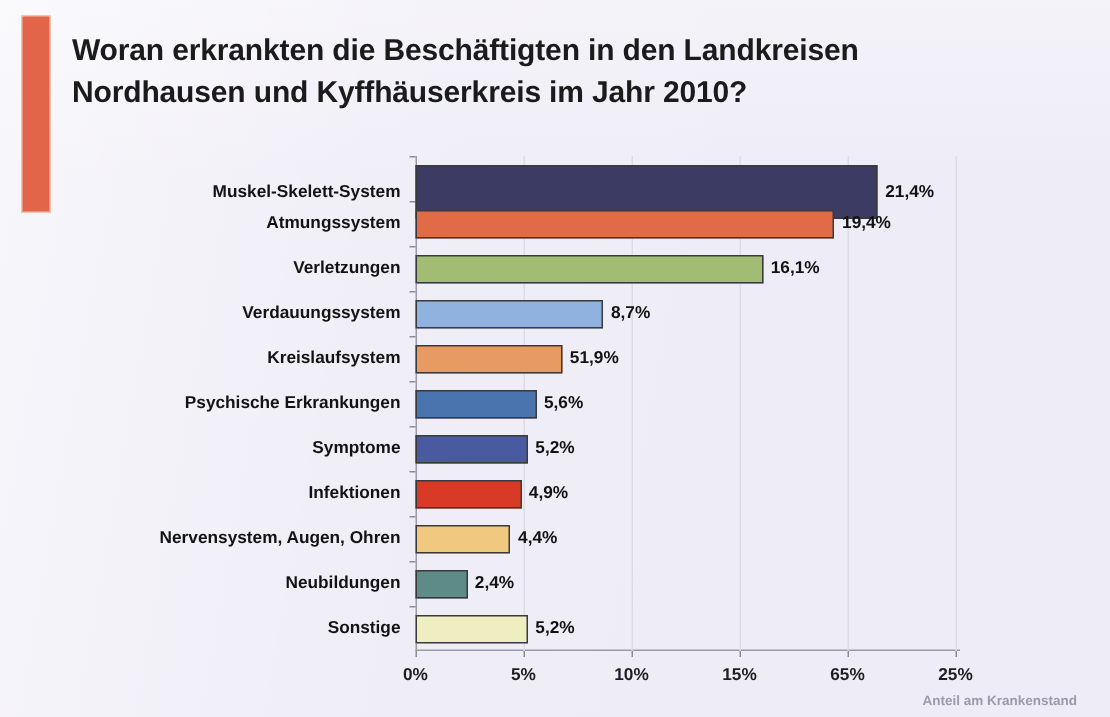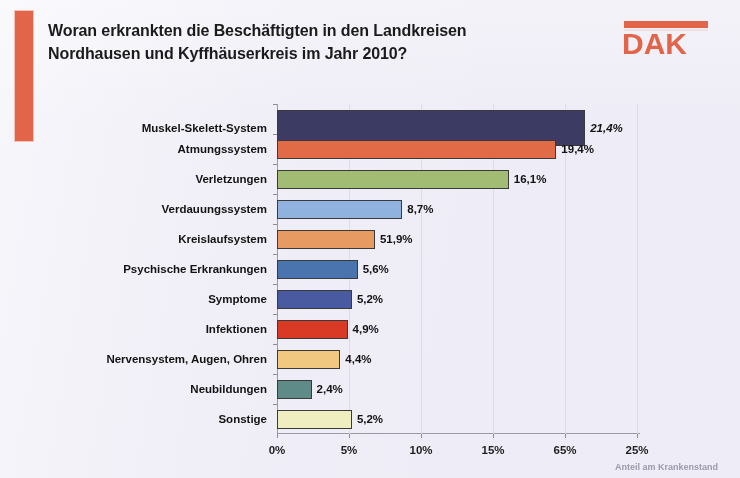--- a/index.html
+++ b/index.html
@@ -42,21 +42,21 @@
     height: 130px;
     background: #e2654a;
     border: 1px solid #f0c4b6;
   }
 
   #title {
     position: absolute;
     left: 48px;
     top: 20px;
     width: 580px;
-    font-size: 16px;
+    font-size: 20px;
     font-weight: bold;
     color: #1b1b1b;
     line-height: 1.42;
     letter-spacing: -0.1px;
   }
   #title .line { display: block; white-space: nowrap; }
 
   
   #logo {
     position: absolute;
@@ -189,29 +189,20 @@
 
   <div id="paper-tint"></div>
 
   <div id="accent-bar"></div>
 
   <div id="title">
     <span class="line">Woran erkrankten die Beschäftigten in den Landkreisen</span>
     <span class="line">Nordhausen und Kyffhäuserkreis im Jahr 2010?</span>
   </div>
 
-  <div id="logo">
-    <svg viewBox="0 0 92 42" width="92" height="42">
-      <rect x="2" y="3" width="84" height="7" fill="#e2654a"></rect>
-      <g fill="#e2654a" font-family="Liberation Sans, sans-serif" font-size="30" font-weight="bold">
-        <text x="0" y="36">DAK</text>
-      </g>
-      <rect x="2" y="11.5" width="84" height="1.2" fill="#f3d6cb"></rect>
-    </svg>
-  </div>
 
   <div id="chart">
     <div class="plot-frame" id="plot">
       <div class="yaxis-line"></div>
       <div class="axis-line"></div>
       <div id="gridlines">
           <div class="gridline" style="left: 72px;"></div>
           <div class="gridline" style="left: 144px;"></div>
           <div class="gridline" style="left: 216px;"></div>
           <div class="gridline" style="left: 288px;"></div>
@@ -241,21 +232,21 @@
           <div class="ytick" style="top: 180px;"></div>
           <div class="ytick" style="top: 210px;"></div>
           <div class="ytick" style="top: 240px;"></div>
           <div class="ytick" style="top: 270px;"></div>
           <div class="ytick" style="top: 300px;"></div>
         </div>
       <div id="rows">
           <div class="row" style="top: 5.5px; height: 36px;">
             <div class="cat-label">Muskel-Skelett-System</div>
             <div class="bar" style="width: 308.16px; background: rgb(59, 59, 99);"></div>
-            <div class="bar-value" style="left: 308.16px; font-style: italic;">21,4%</div>
+            <div class="bar-value" style="left: 308.16px;">21,4%</div>
           </div>
           <div class="row" style="top: 35.5px; height: 19px;">
             <div class="cat-label">Atmungssystem</div>
             <div class="bar" style="width: 279.36px; background: rgb(224, 107, 70);"></div>
             <div class="bar-value" style="left: 279.36px;">19,4%</div>
           </div>
           <div class="row" style="top: 65.5px; height: 19px;">
             <div class="cat-label">Verletzungen</div>
             <div class="bar" style="width: 231.84px; background: rgb(163, 188, 115);"></div>
             <div class="bar-value" style="left: 231.84px;">16,1%</div>

